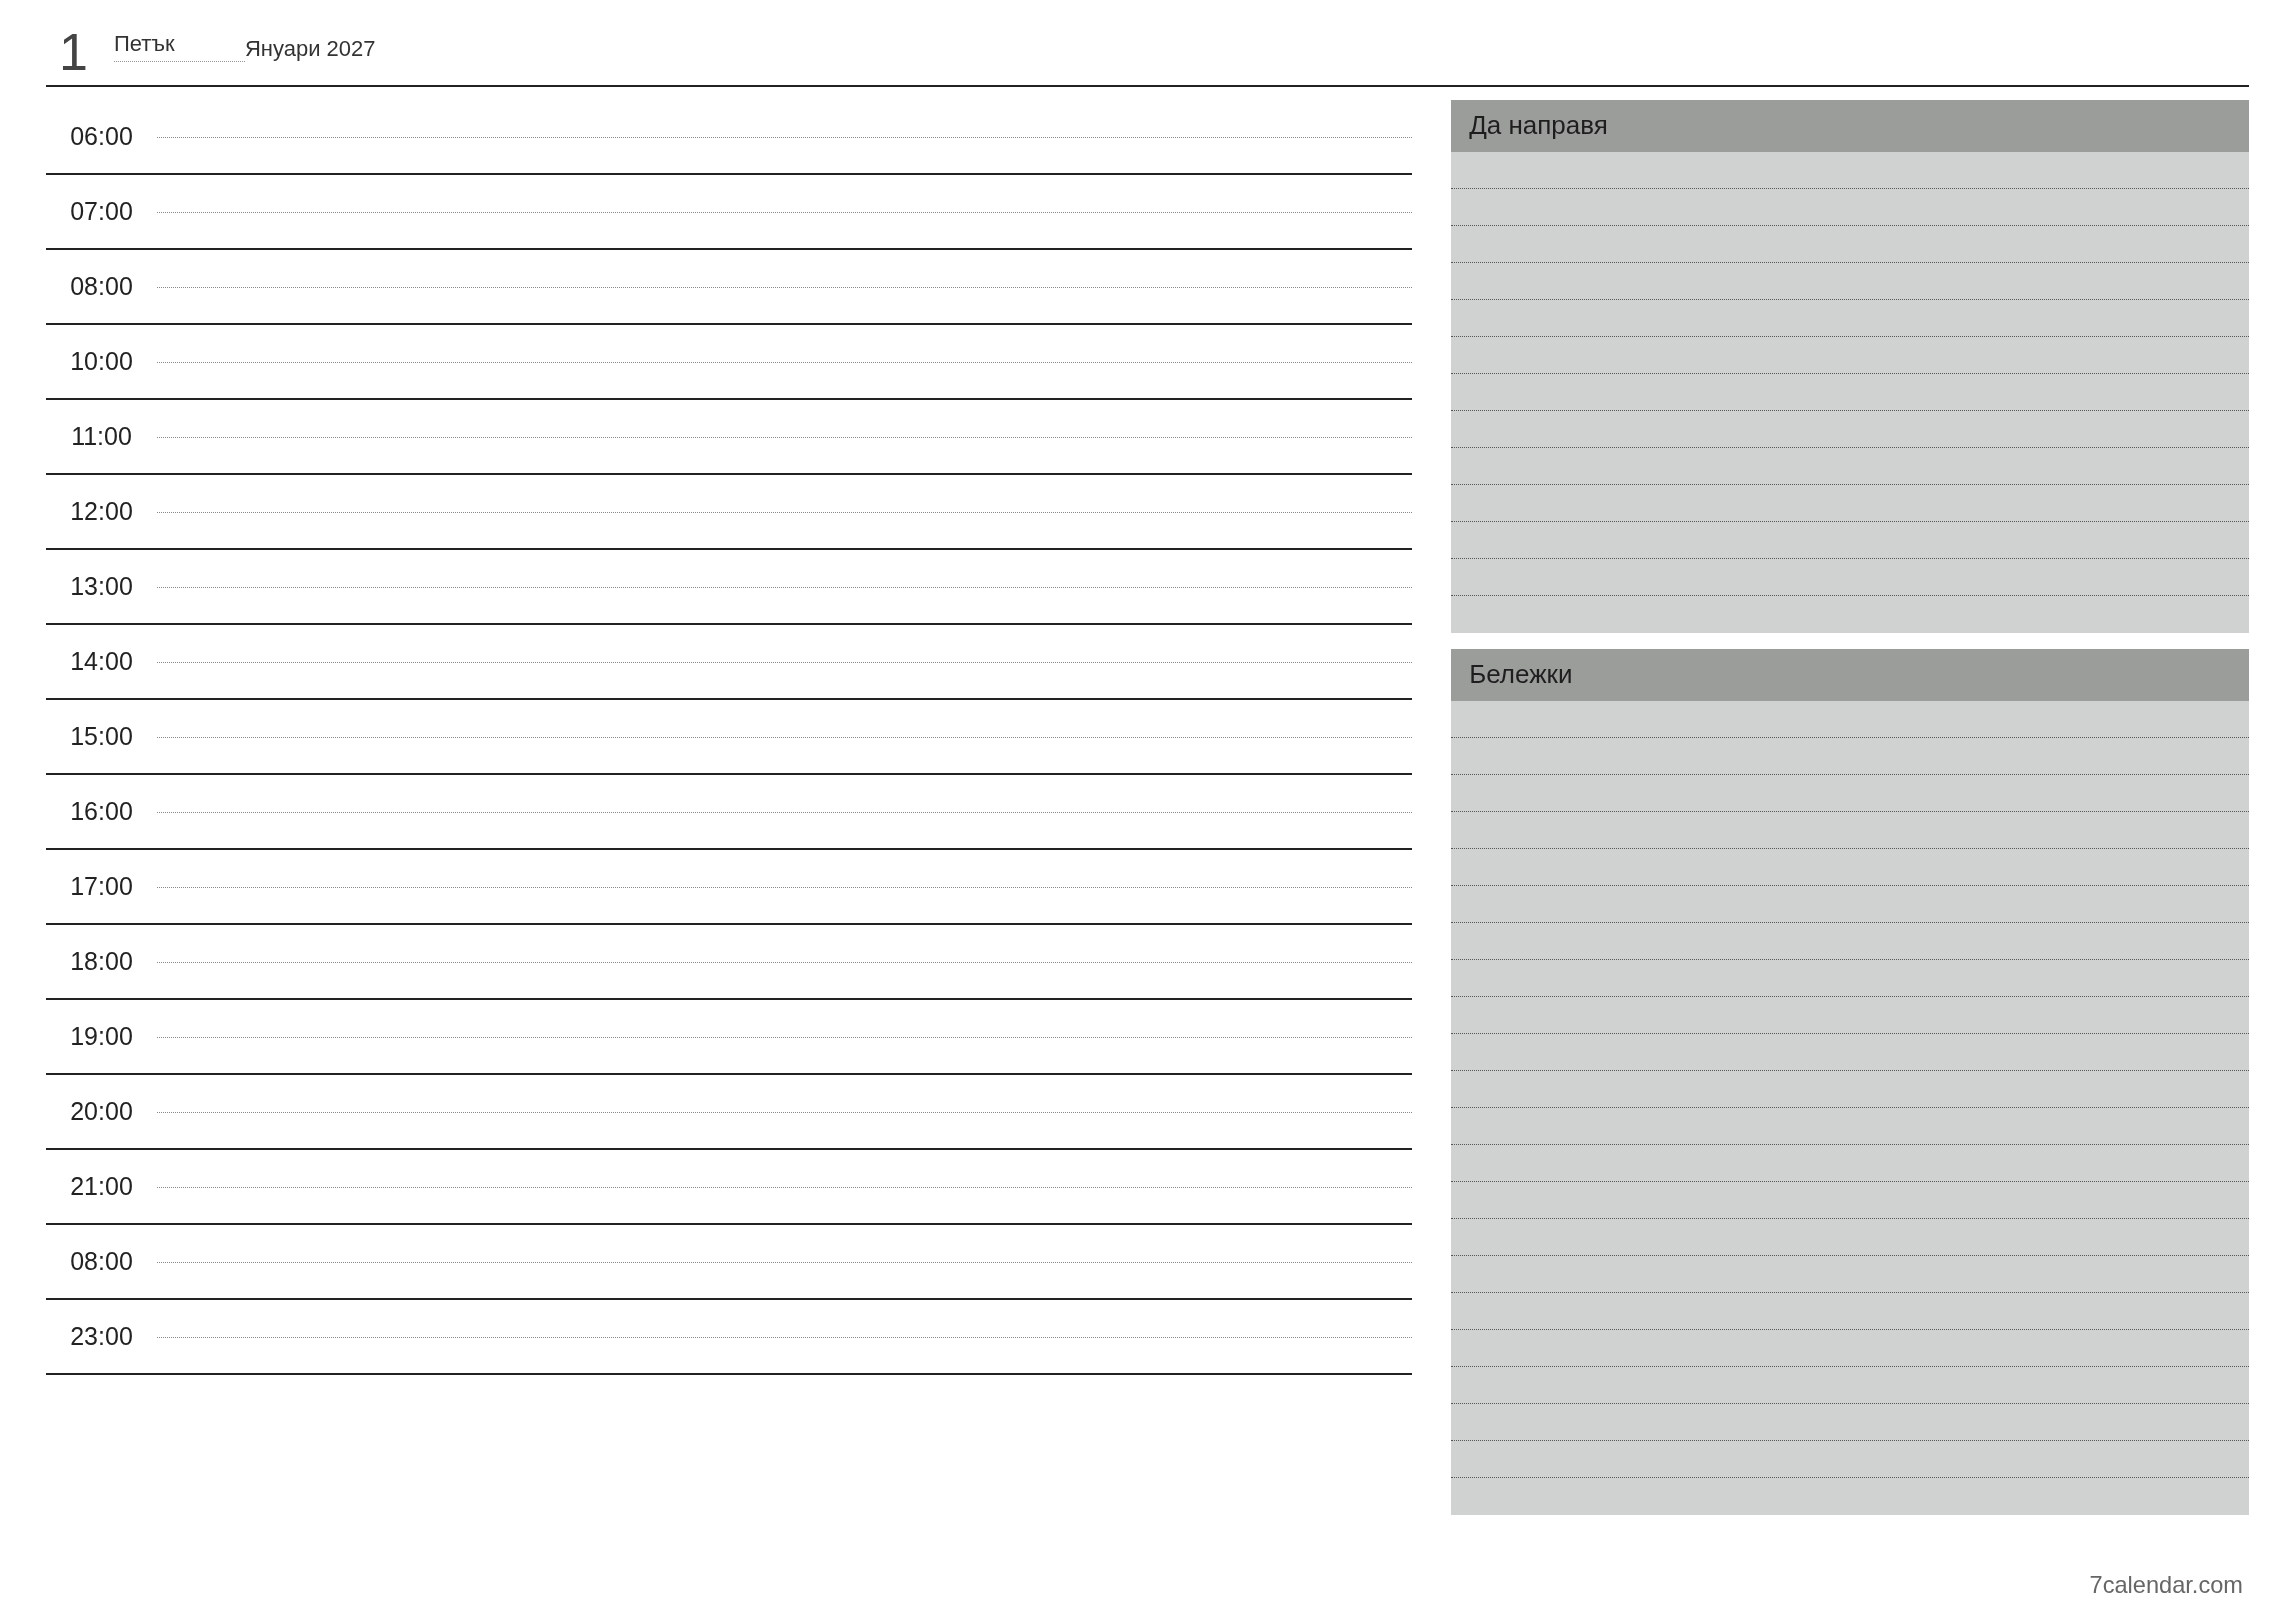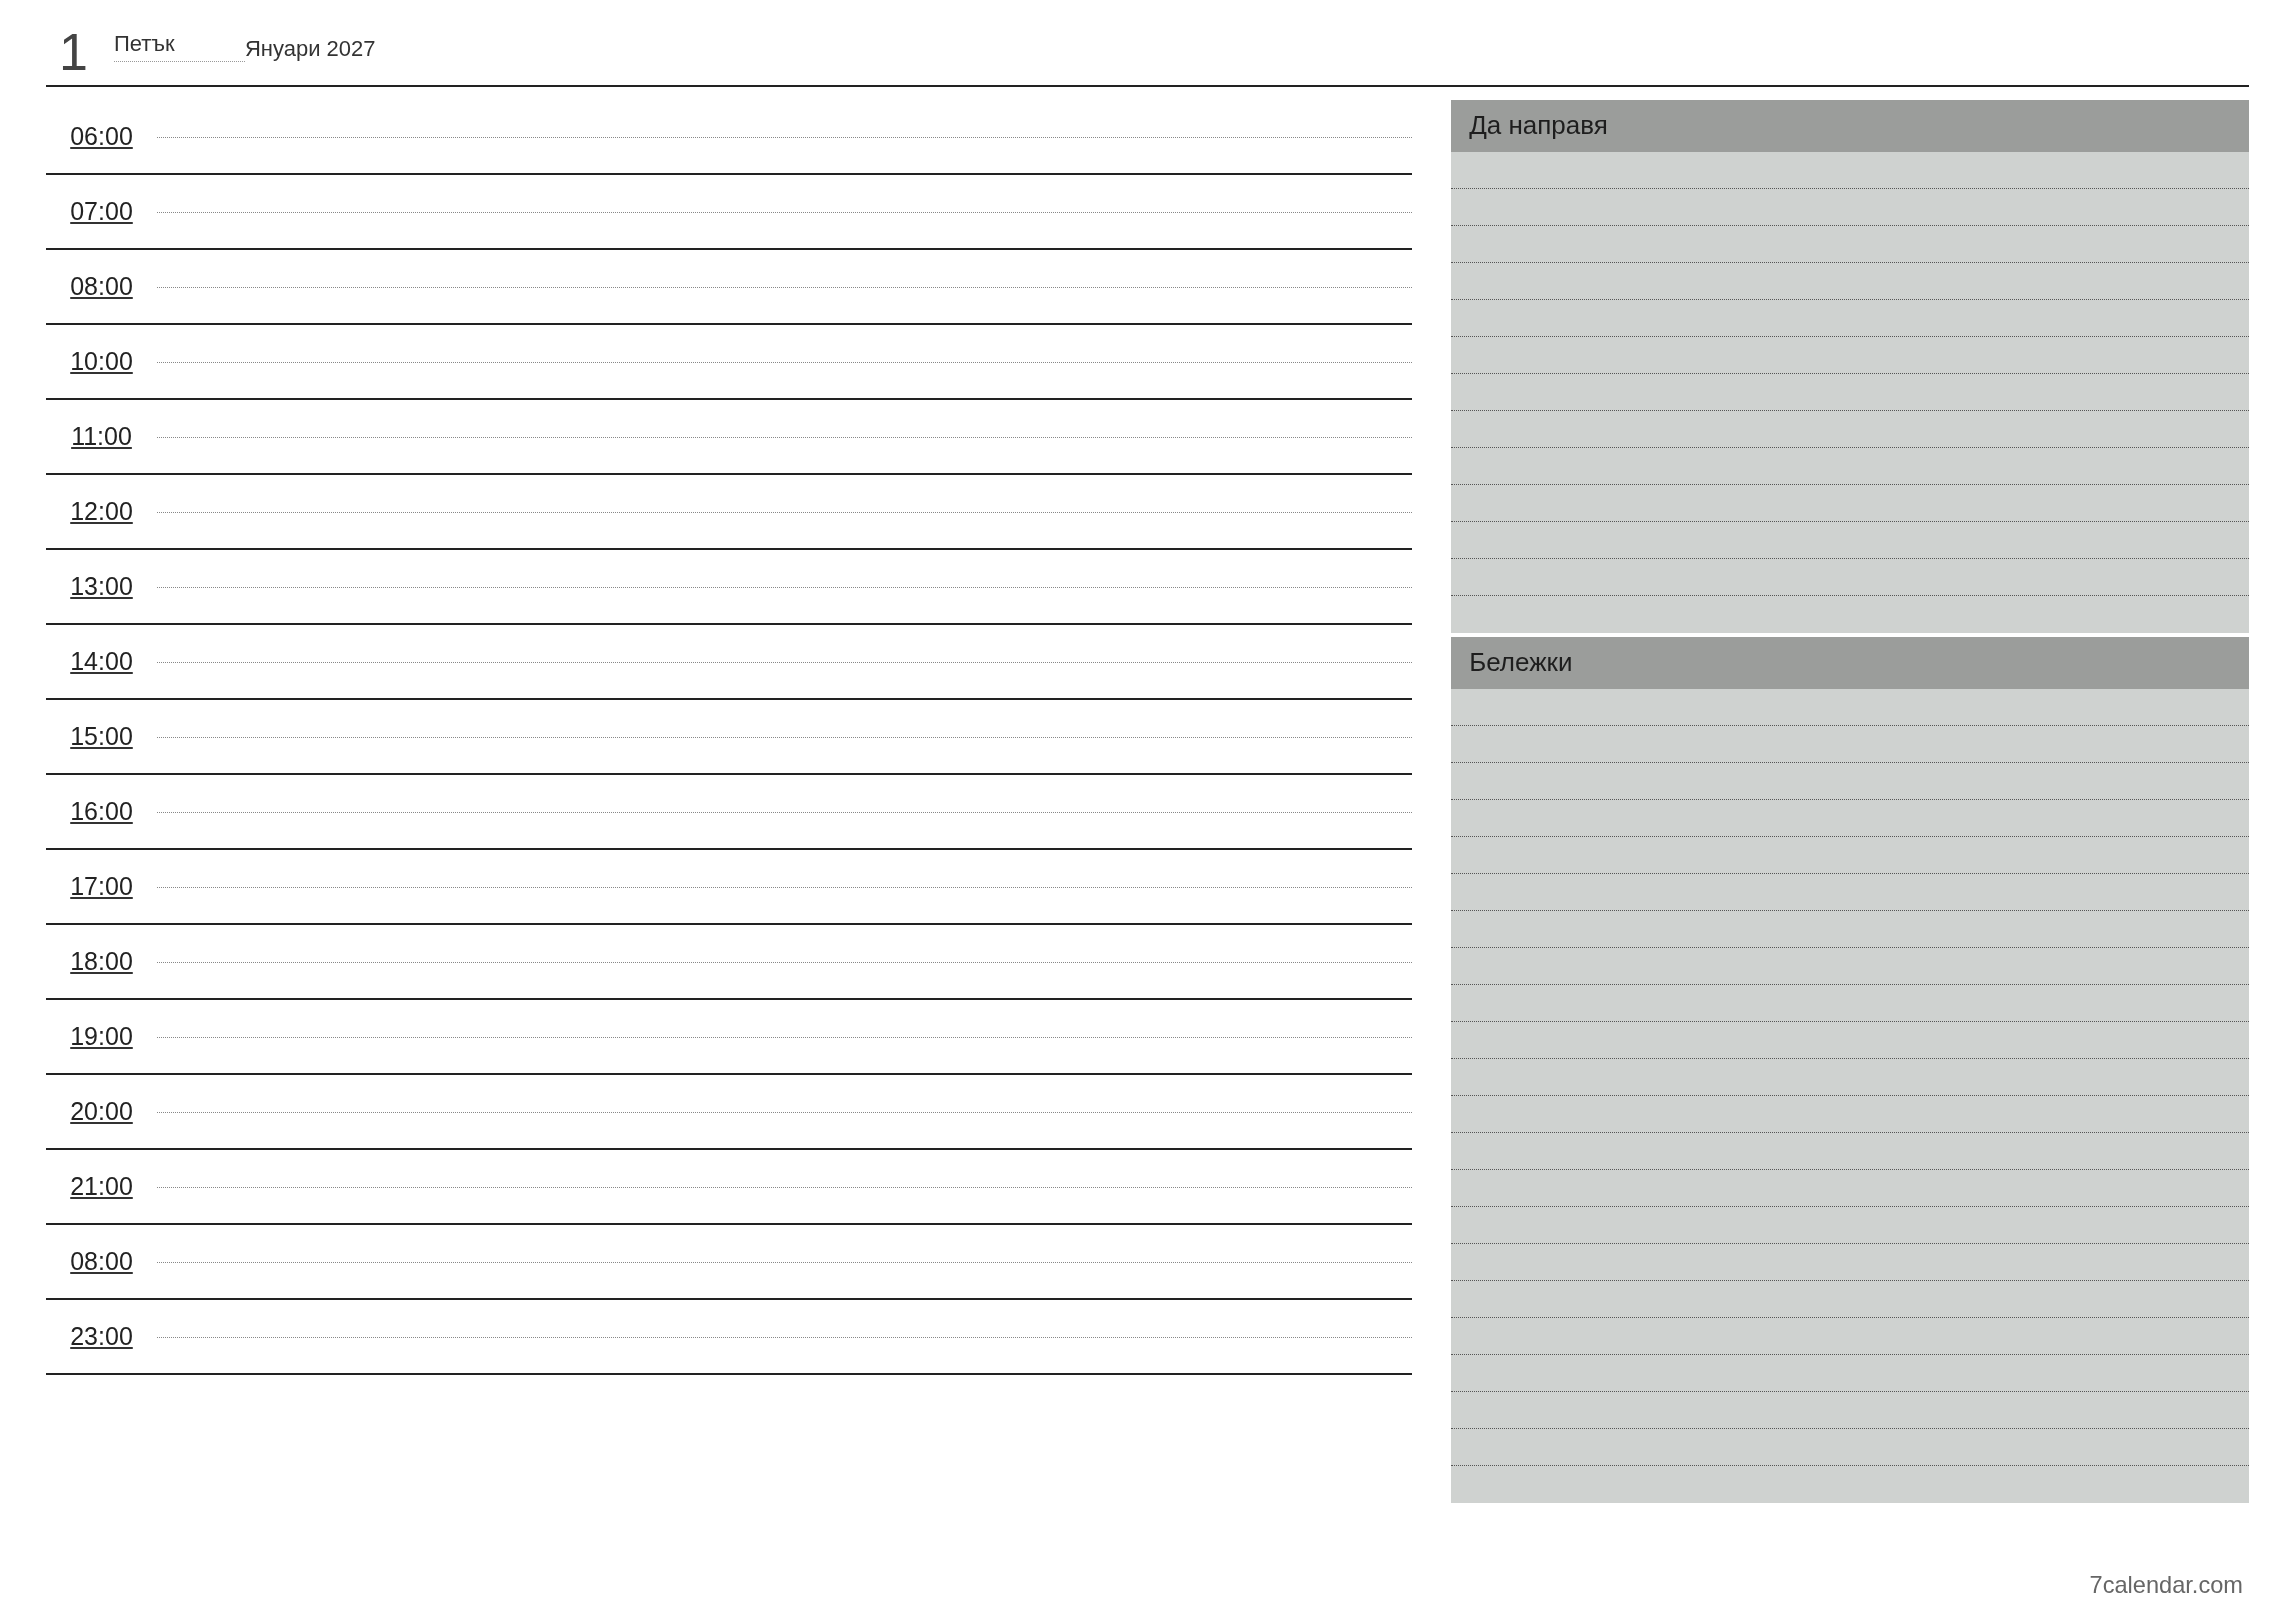--- a/index.html
+++ b/index.html
@@ -56,40 +56,39 @@
   }
   .schedule {
     flex: 0 0 62%;
   }
   .hour-row {
     display: flex;
     align-items: center;
     height: 75px;
     border-bottom: 2px solid #222;
     position: relative;
-    text-decoration: underline;
   }
   .hour-label {
     width: 111px;
     text-align: center;
     font-size: 25px;
     color: #222;
     flex-shrink: 0;
   }
   .hour-line {
     flex: 1;
     height: 0;
     border-top: 1.3px dotted #888;
     margin-top: 2.6px;
   }
   .sidebar {
     flex: 1;
     display: flex;
     flex-direction: column;
-    gap: 4px;
+    gap: 16px;
   }
   .panel {
     background: #cfd2d0;
     display: flex;
     flex-direction: column;
   }
   .panel-header {
     background: #9b9d9b;
     color: #1e1e1e;
     font-size: 26px;

